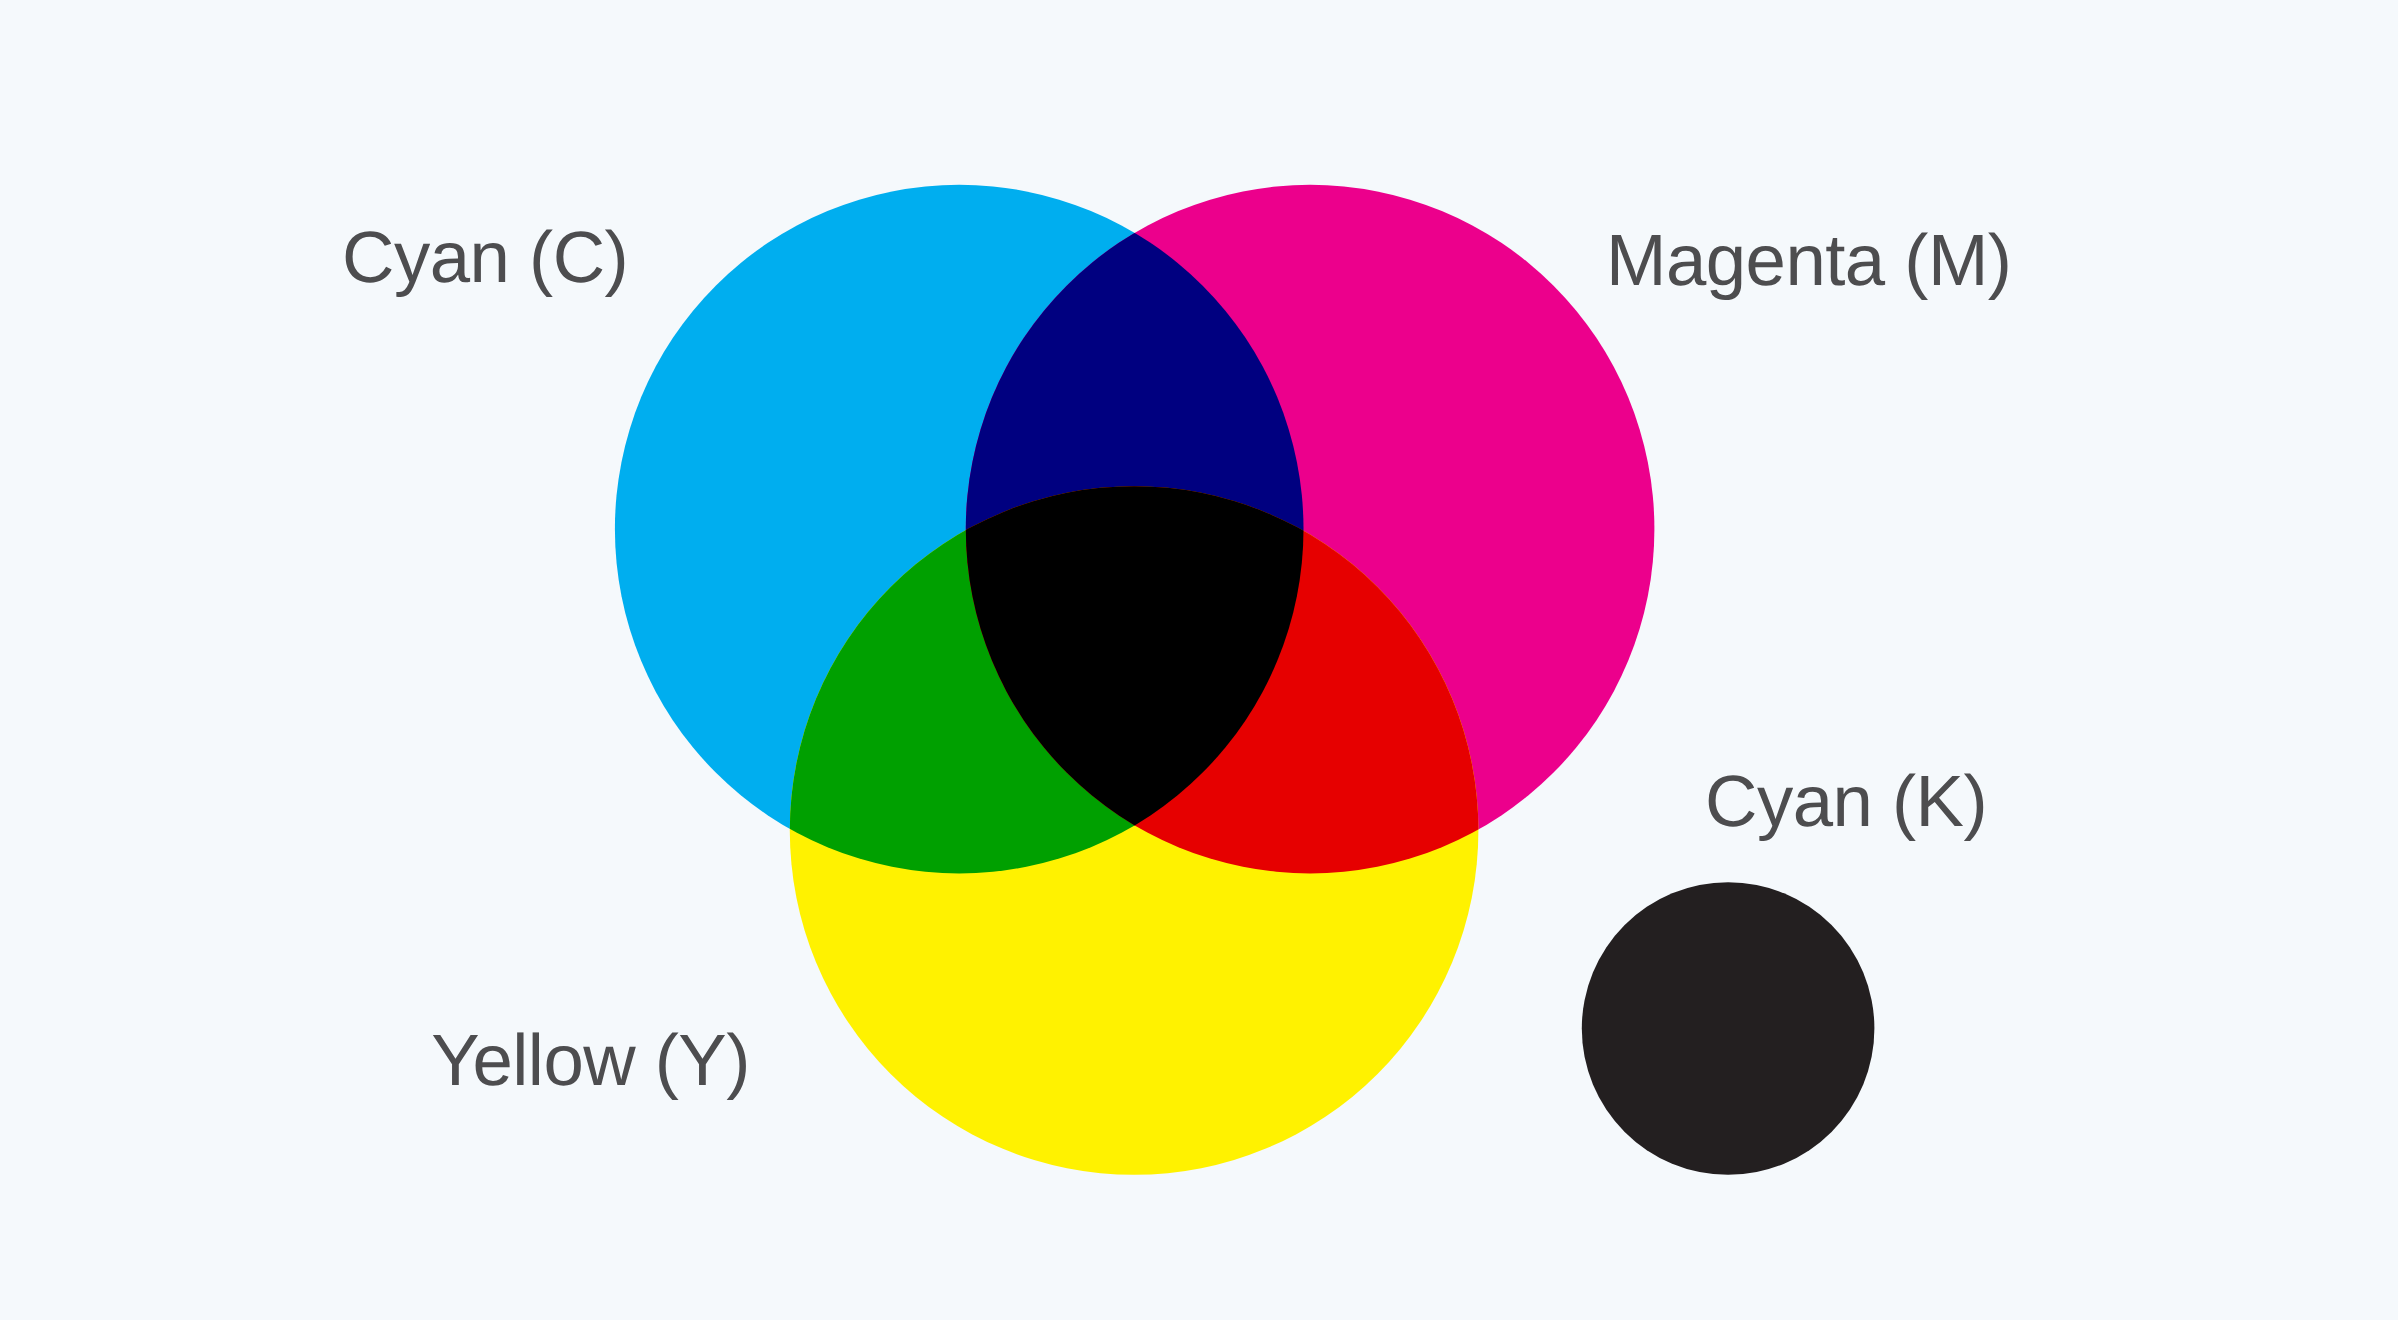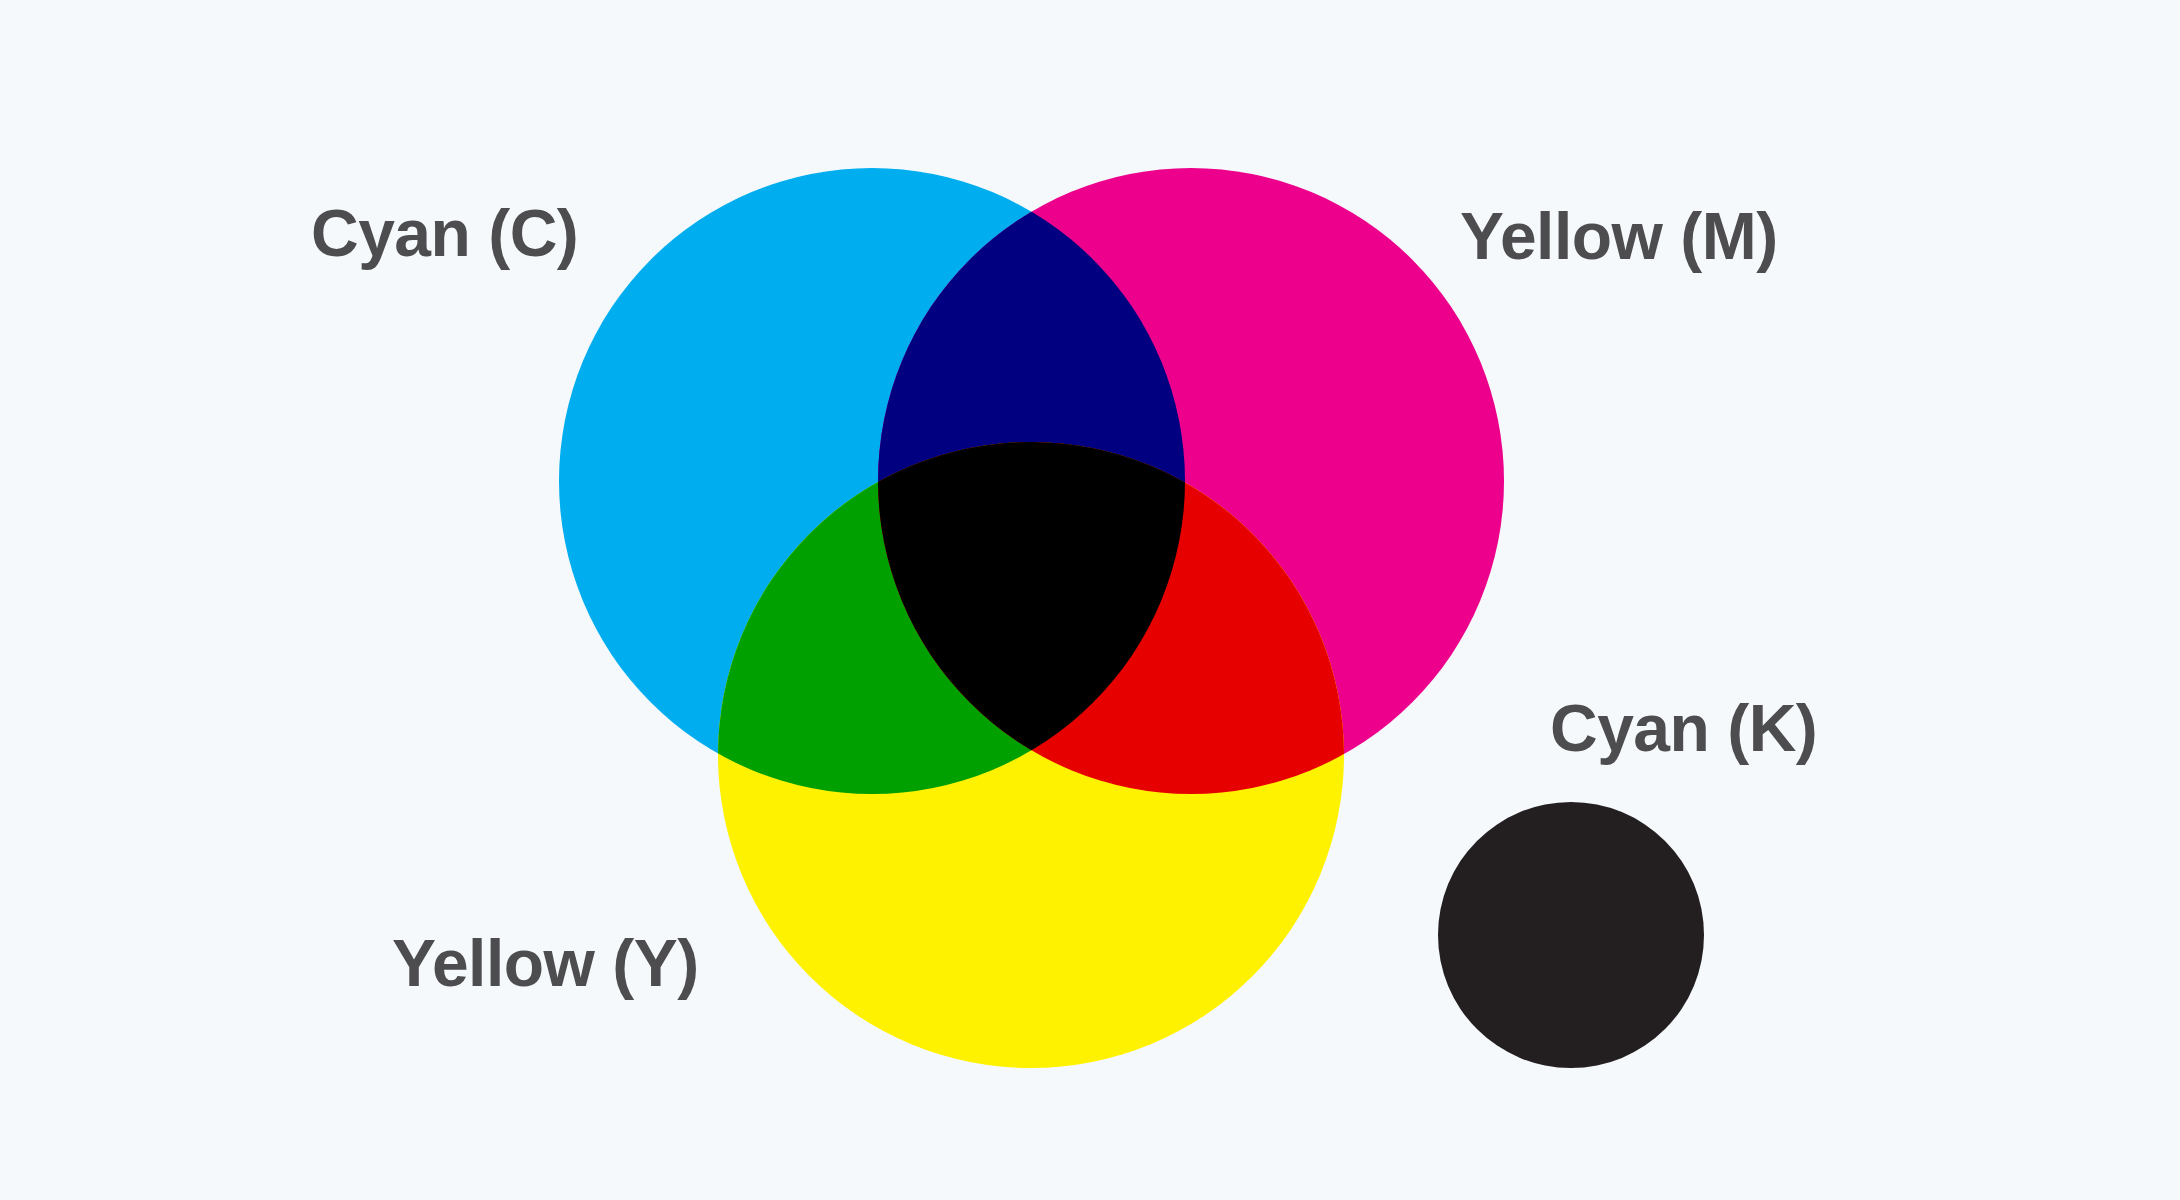--- a/index.html
+++ b/index.html
@@ -4,21 +4,21 @@
 <style>
   html, body { margin: 0; padding: 0; }
   body {
     width: 2180px; height: 1200px; overflow: hidden;
     background: #f5f9fc;
     font-family: "Liberation Sans", "DejaVu Sans", sans-serif;
   }
   #canvas { position: absolute; left: 0; top: 0; width: 2180px; height: 1200px; }
   .label {
     position: absolute;
-    font-weight: bold;
+    font-weight: normal;
     font-size: 66px;
     line-height: 1;
     color: #4d4d4f;
     white-space: nowrap;
     letter-spacing: -0.5px;
   }
 </style>
 </head>
 <body>
 
@@ -49,15 +49,15 @@
   <g clip-path="url(#clip-c)">
     <g clip-path="url(#clip-m)">
       <circle cx="1031" cy="755" r="313" fill="#000000"></circle>
     </g>
   </g>
 
   <circle cx="1571" cy="935" r="133" fill="#231f20"></circle>
 </svg>
 
 <div class="label" style="left:311px; top:200px;">Cyan (C)</div>
-<div class="label" style="left:1460px; top:203px;">Yellow (M)</div>
+<div class="label" style="left:1460px; top:203px;">Magenta (M)</div>
 <div class="label" style="left:1550px; top:695px;">Cyan (K)</div>
 <div class="label" style="left:392px; top:930px;">Yellow (Y)</div>
 
 </body></html>

